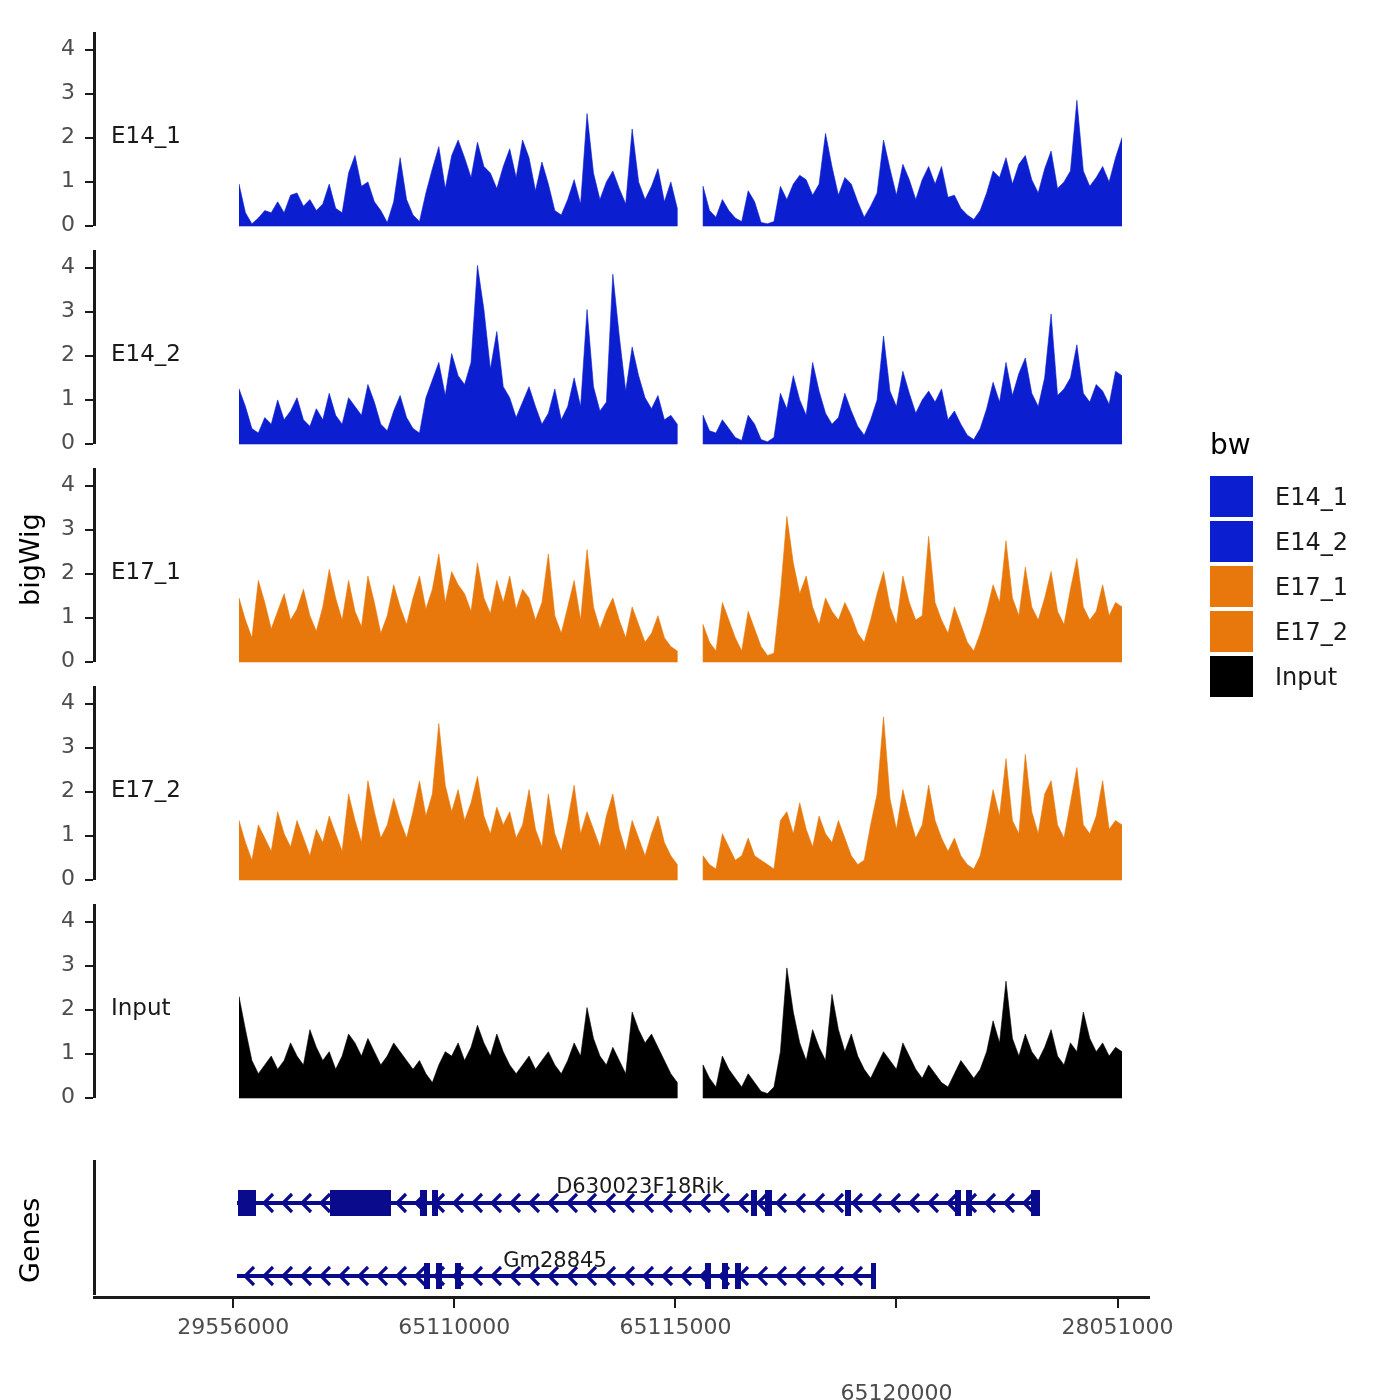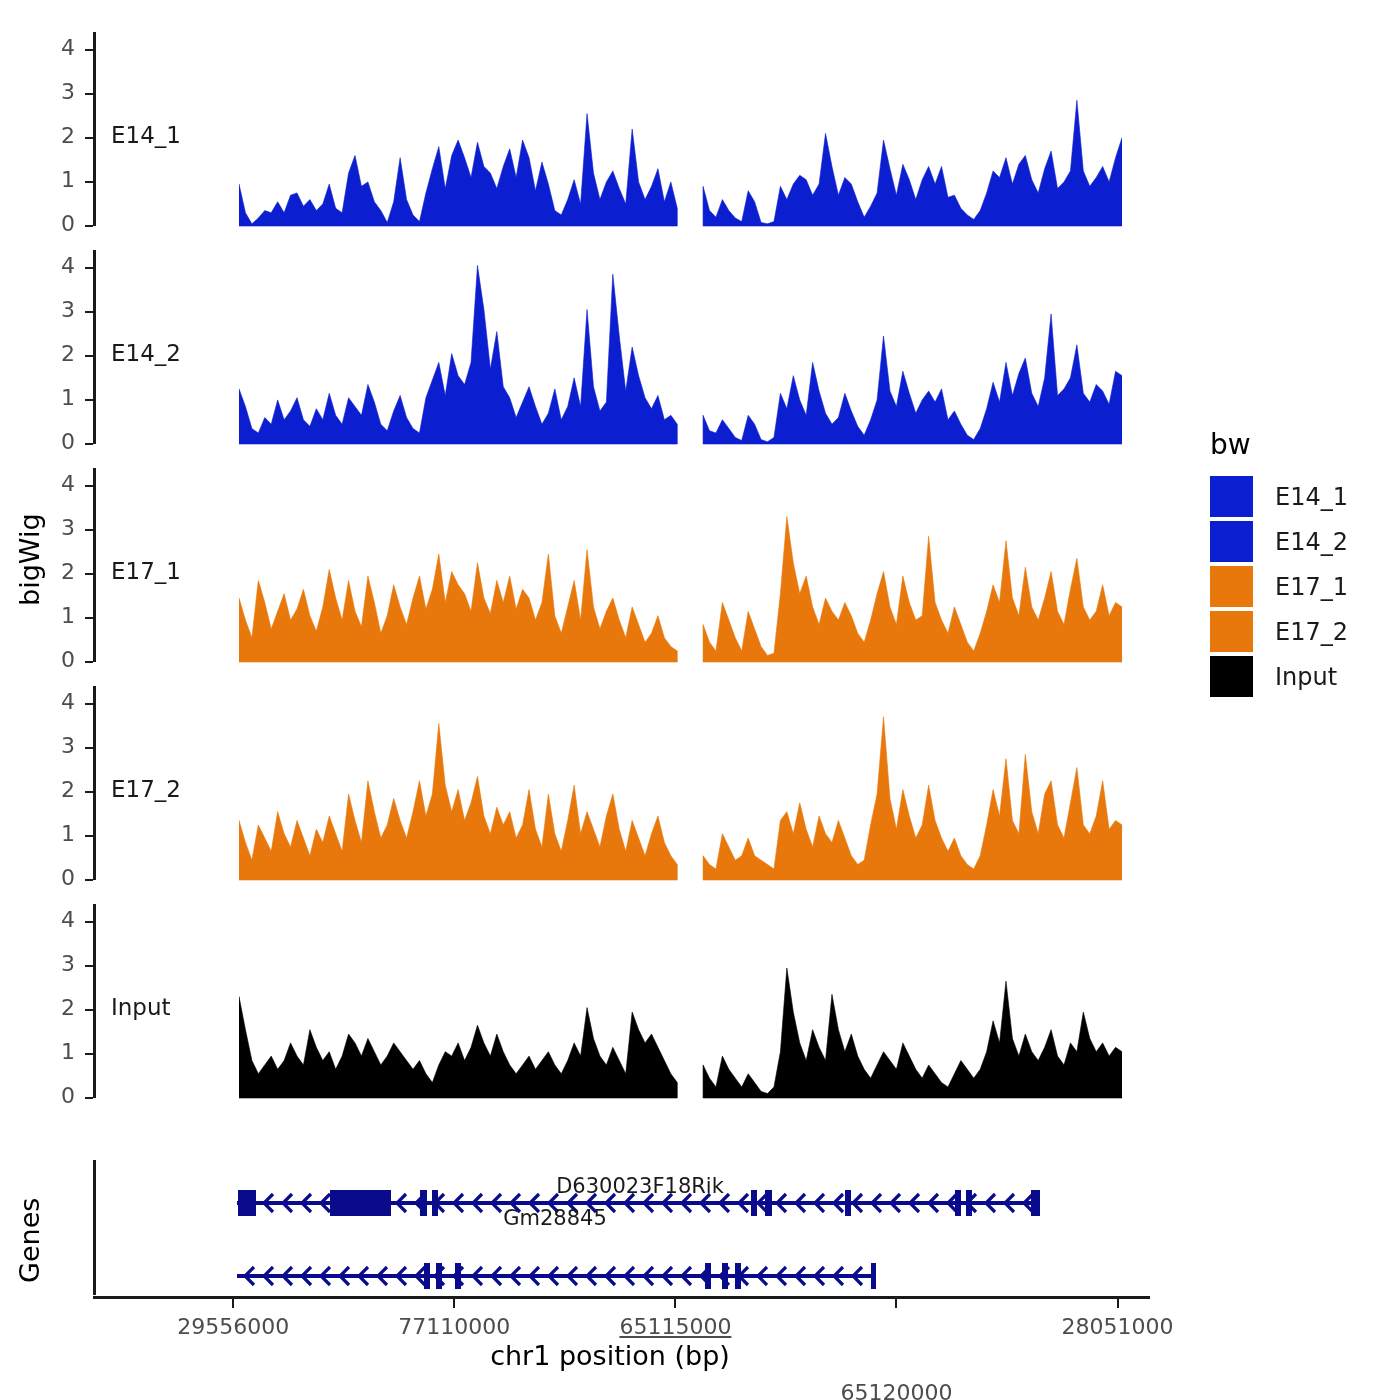--- a/index.html
+++ b/index.html
@@ -60,21 +60,20 @@
 </style>
 </head>
 <body>
 
 <div id="root">
 
   <div class="ylab" style="left:14px;top:470px;width:32px;height:180px;">bigWig</div>
 
   <div class="ylab" style="left:14px;top:1175px;width:32px;height:130px;">Genes</div>
 
-  <div class="xlab" style="left:300px;top:1340px;width:620px;">chr1 position (bp)</div>
 
   <div id="panels">
       <div class="panel" style="left: 0px; top: 0px;">
         <div class="axisline" style="left: 93px; top: 32px; height: 194px;"></div>
         <div class="tick" style="left: 85px; top: 48.6364px;"></div>
         <div class="ticklab" style="left: 27px; top: 34.6364px; width: 48px;">4</div>
         <div class="tick" style="left: 85px; top: 92.7273px;"></div>
         <div class="ticklab" style="left: 27px; top: 78.7273px; width: 48px;">3</div>
         <div class="tick" style="left: 85px; top: 136.818px;"></div>
         <div class="ticklab" style="left: 27px; top: 122.818px; width: 48px;">2</div>
@@ -261,31 +260,31 @@
           <path d="M606,8 L597,17 L606,26" fill="none" stroke="#0a0a8c" stroke-width="3.2" stroke-linejoin="miter"></path>
           <path d="M625,8 L616,17 L625,26" fill="none" stroke="#0a0a8c" stroke-width="3.2" stroke-linejoin="miter"></path>
           <rect x="187" y="4" width="6" height="26" fill="#0a0a8c"></rect>
           <rect x="199" y="4" width="6" height="26" fill="#0a0a8c"></rect>
           <rect x="218" y="4" width="6" height="26" fill="#0a0a8c"></rect>
           <rect x="468" y="4" width="6" height="26" fill="#0a0a8c"></rect>
           <rect x="485" y="4" width="6" height="26" fill="#0a0a8c"></rect>
           <rect x="498" y="4" width="6" height="26" fill="#0a0a8c"></rect>
           <rect x="634" y="4" width="5" height="26" fill="#0a0a8c"></rect>
         </svg></div>
-      <div class="genelabel" style="left: 405px; top: 1206px; width: 300px;">Gm28845</div>
+      <div class="genelabel" style="left: 405px; top: 1248px; width: 300px;">Gm28845</div>
     </div>
 
   <div id="xaxis">
       <div class="xaxisline" style="left: 93px; top: 1296px; width: 1057px;"></div>
       <div class="xtick" style="left: 232.252px; top: 1299px;"></div>
       <div class="xticklab" style="left: 143.252px; top: 1314px; width: 180px;">29556000</div>
       <div class="xtick" style="left: 453.334px; top: 1299px;"></div>
-      <div class="xticklab" style="left: 364.334px; top: 1314px; width: 180px;">77110000</div>
+      <div class="xticklab" style="left: 364.334px; top: 1314px; width: 180px;">65110000</div>
       <div class="xtick" style="left: 674.415px; top: 1299px;"></div>
-      <div class="xticklab" style="left: 585.415px; top: 1314px; width: 180px; text-decoration: underline;">65115000</div>
+      <div class="xticklab" style="left: 585.415px; top: 1314px; width: 180px;">65115000</div>
       <div class="xtick" style="left: 895.497px; top: 1299px;"></div>
       <div class="xticklab" style="left: 806.497px; top: 1380px; width: 180px;">65120000</div>
       <div class="xtick" style="left: 1116.58px; top: 1299px;"></div>
       <div class="xticklab" style="left: 1027.58px; top: 1314px; width: 180px;">28051000</div>
     </div>
 
   <div id="legend" style="left:1210px;top:428px;">
     <div class="legtitle">bw</div>
     <div id="legitems">
         <div class="legrow">

